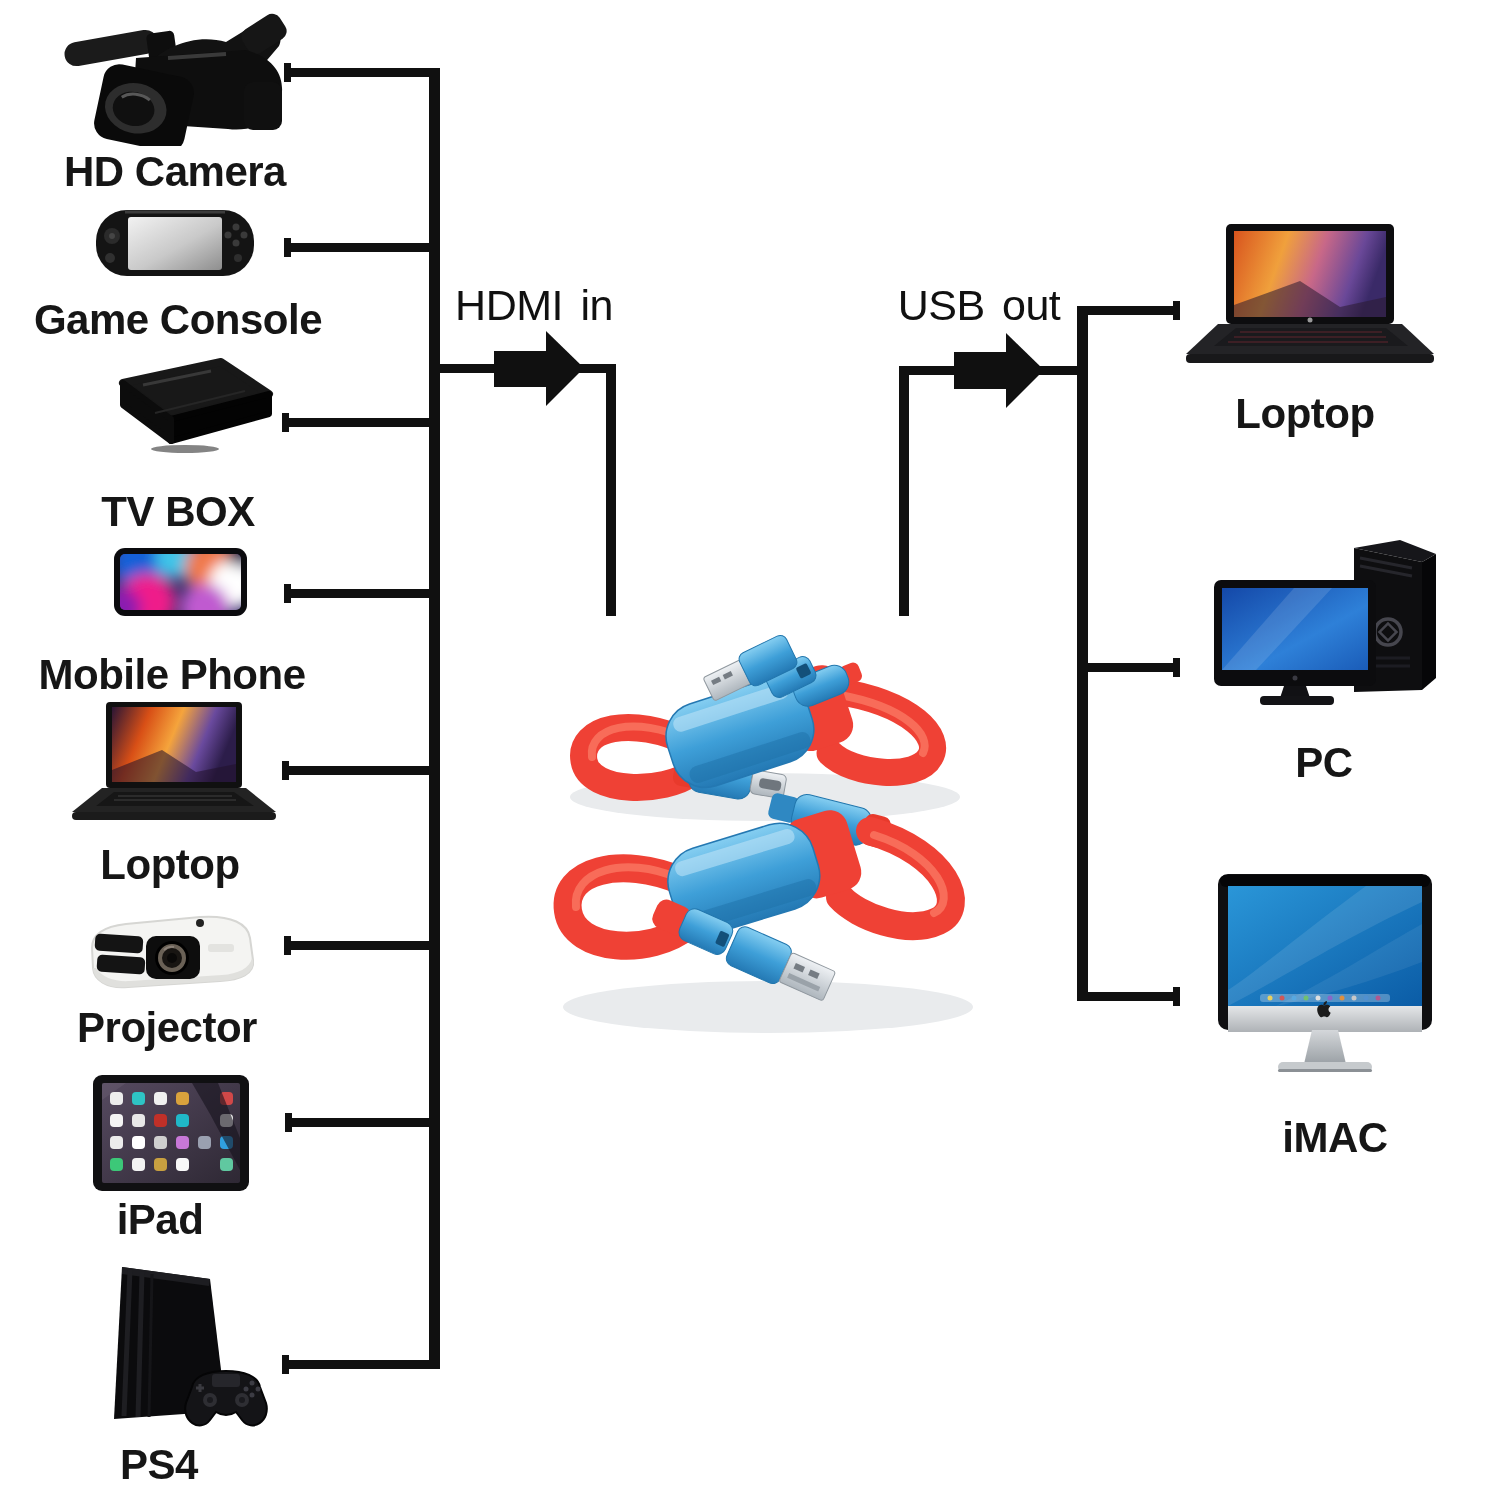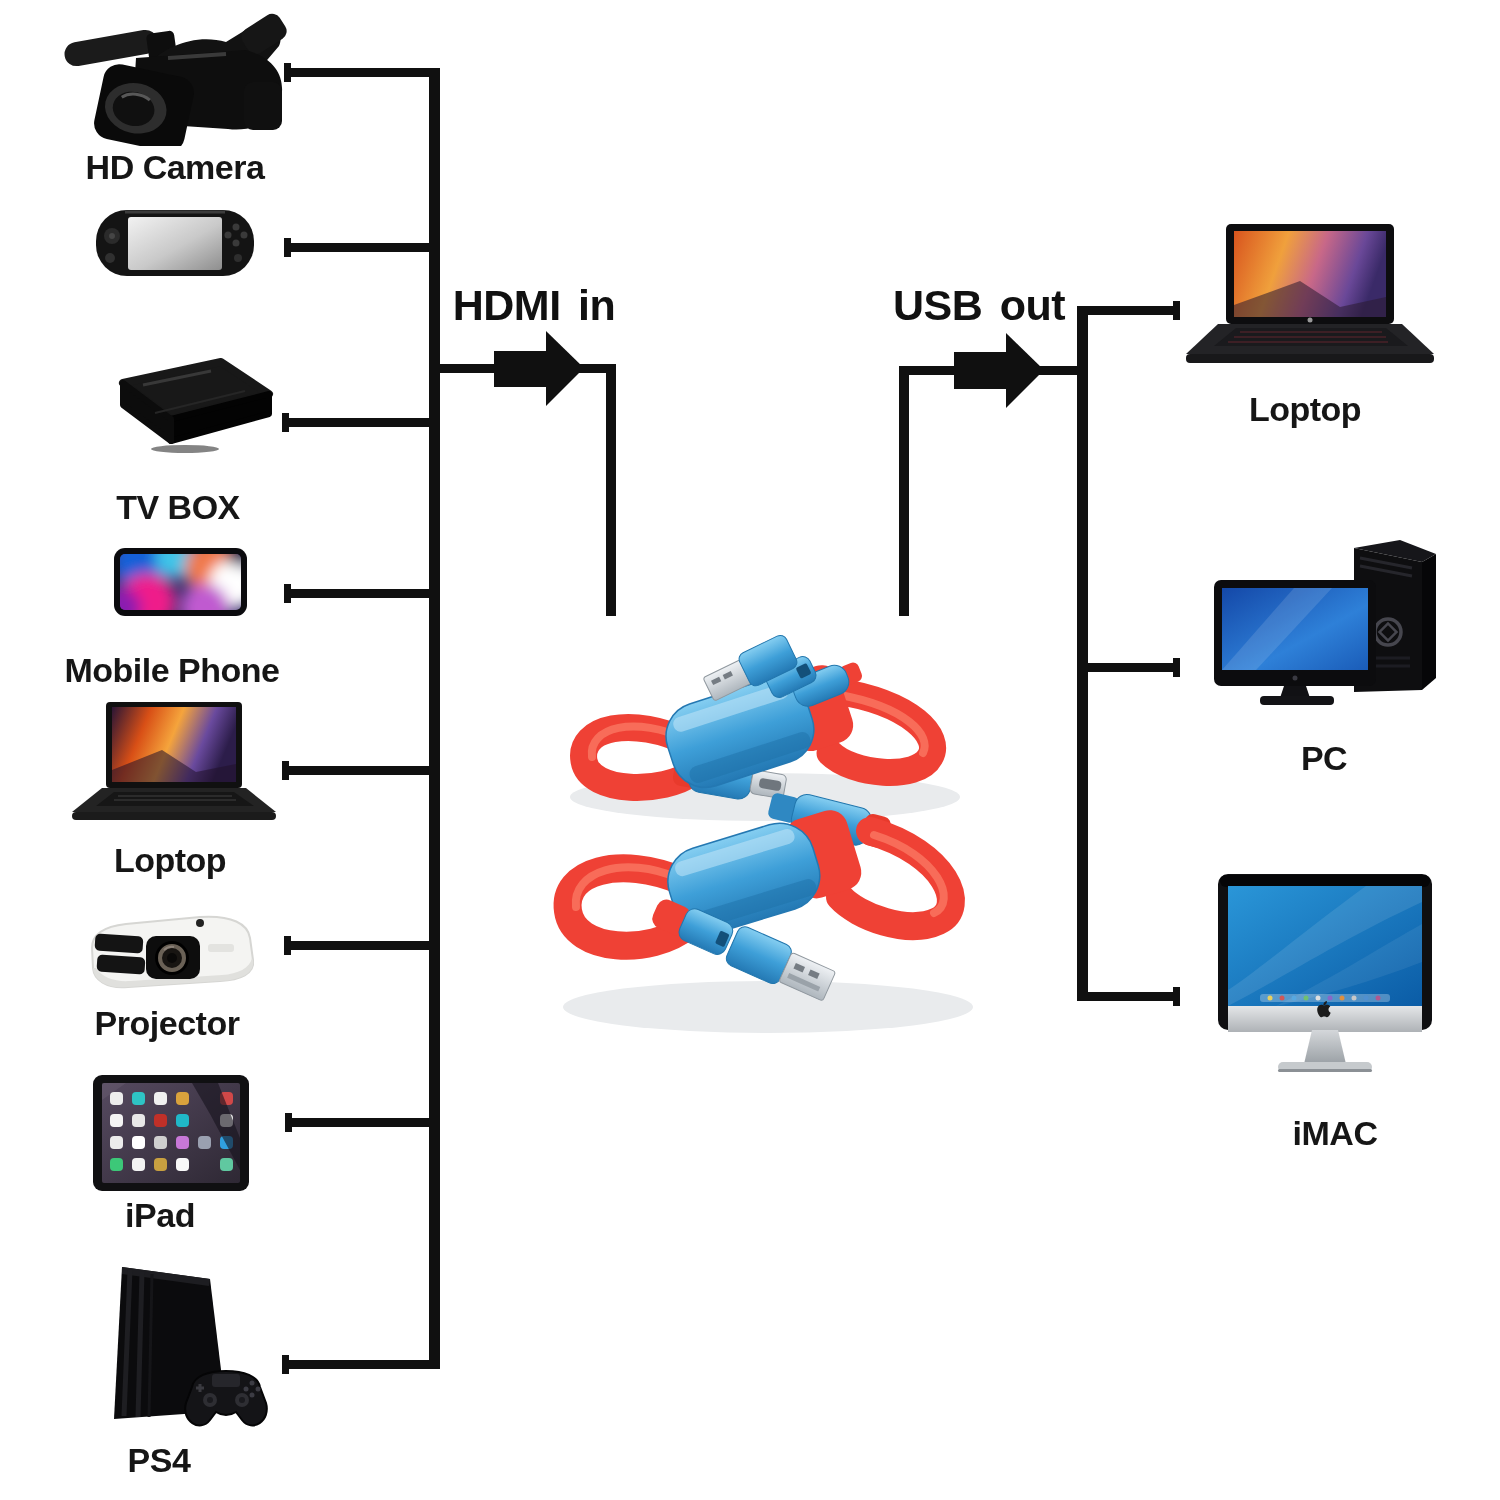--- a/index.html
+++ b/index.html
@@ -5,25 +5,25 @@
   html,body{margin:0;padding:0;background:#fff;}
   #stage{
     position:relative;width:1500px;height:1500px;background:#ffffff;overflow:hidden;
     font-family:"Liberation Sans","DejaVu Sans",sans-serif;color:#161616;
   }
   #connectors{position:absolute;left:0;top:0;width:1500px;height:1500px;}
   .icon{position:absolute;}
   .icon svg{display:block;width:100%;height:100%;}
   .lbl{
     position:absolute;transform:translateX(-50%);white-space:nowrap;
-    font-size:34px;font-weight:600;letter-spacing:-0.5px;color:#161616;line-height:1.05;
+    font-size:42px;font-weight:600;letter-spacing:-0.5px;color:#161616;line-height:1.05;
   }
   .flow-lbl{
     position:absolute;transform:translateX(-50%);white-space:nowrap;
-    font-size:43px;font-weight:700;letter-spacing:-0.5px;color:#111;word-spacing:6px;
+    font-size:43px;font-weight:400;letter-spacing:-0.5px;color:#111;word-spacing:6px;
   }
   #product{position:absolute;left:540px;top:615px;width:470px;height:440px;}
   #product svg{display:block;width:100%;height:100%;}
 </style>
 </head>
 <body>
 
 <div id="stage">
 
   <svg id="connectors" viewBox="0 0 1500 1500">
@@ -112,20 +112,21 @@
       <circle cx="17" cy="31" r="8" fill="#2b2b2b"></circle>
       <circle cx="17" cy="31" r="3" fill="#454545"></circle>
       <circle cx="15" cy="53" r="5" fill="#303030"></circle>
       <circle cx="133" cy="30" r="3.5" fill="#3a3a3a"></circle>
         <circle cx="149" cy="30" r="3.5" fill="#3a3a3a"></circle>
       <circle cx="141" cy="22" r="3.5" fill="#3a3a3a"></circle>
         <circle cx="141" cy="38" r="3.5" fill="#3a3a3a"></circle>
       <circle cx="143" cy="53" r="4" fill="#2e2e2e"></circle>
     </svg>
   </div>
+  <div class="lbl" style="left:178px;top:298px;">Game Console</div>
 
   <div class="icon" style="left:85px;top:357px;width:195px;height:115px;">
     <svg viewBox="0 0 195 115">
       <polygon points="38,26 136,5 184,37 86,62" fill="#181818" stroke="#181818" stroke-width="8" stroke-linejoin="round"></polygon>
       <polygon points="86,62 184,37 184,57 86,84" fill="#030303" stroke="#030303" stroke-width="6" stroke-linejoin="round"></polygon>
       <polygon points="38,26 86,62 86,84 38,48" fill="#0c0c0c" stroke="#0c0c0c" stroke-width="6" stroke-linejoin="round"></polygon>
       <path d="M58 28 L126 14" stroke="#383838" stroke-width="3" fill="none"></path>
       <path d="M70 56 L160 34" stroke="#262626" stroke-width="2" fill="none"></path>
       <ellipse cx="100" cy="92" rx="34" ry="4" fill="#0a0a0a" opacity="0.5"></ellipse>
     </svg>

